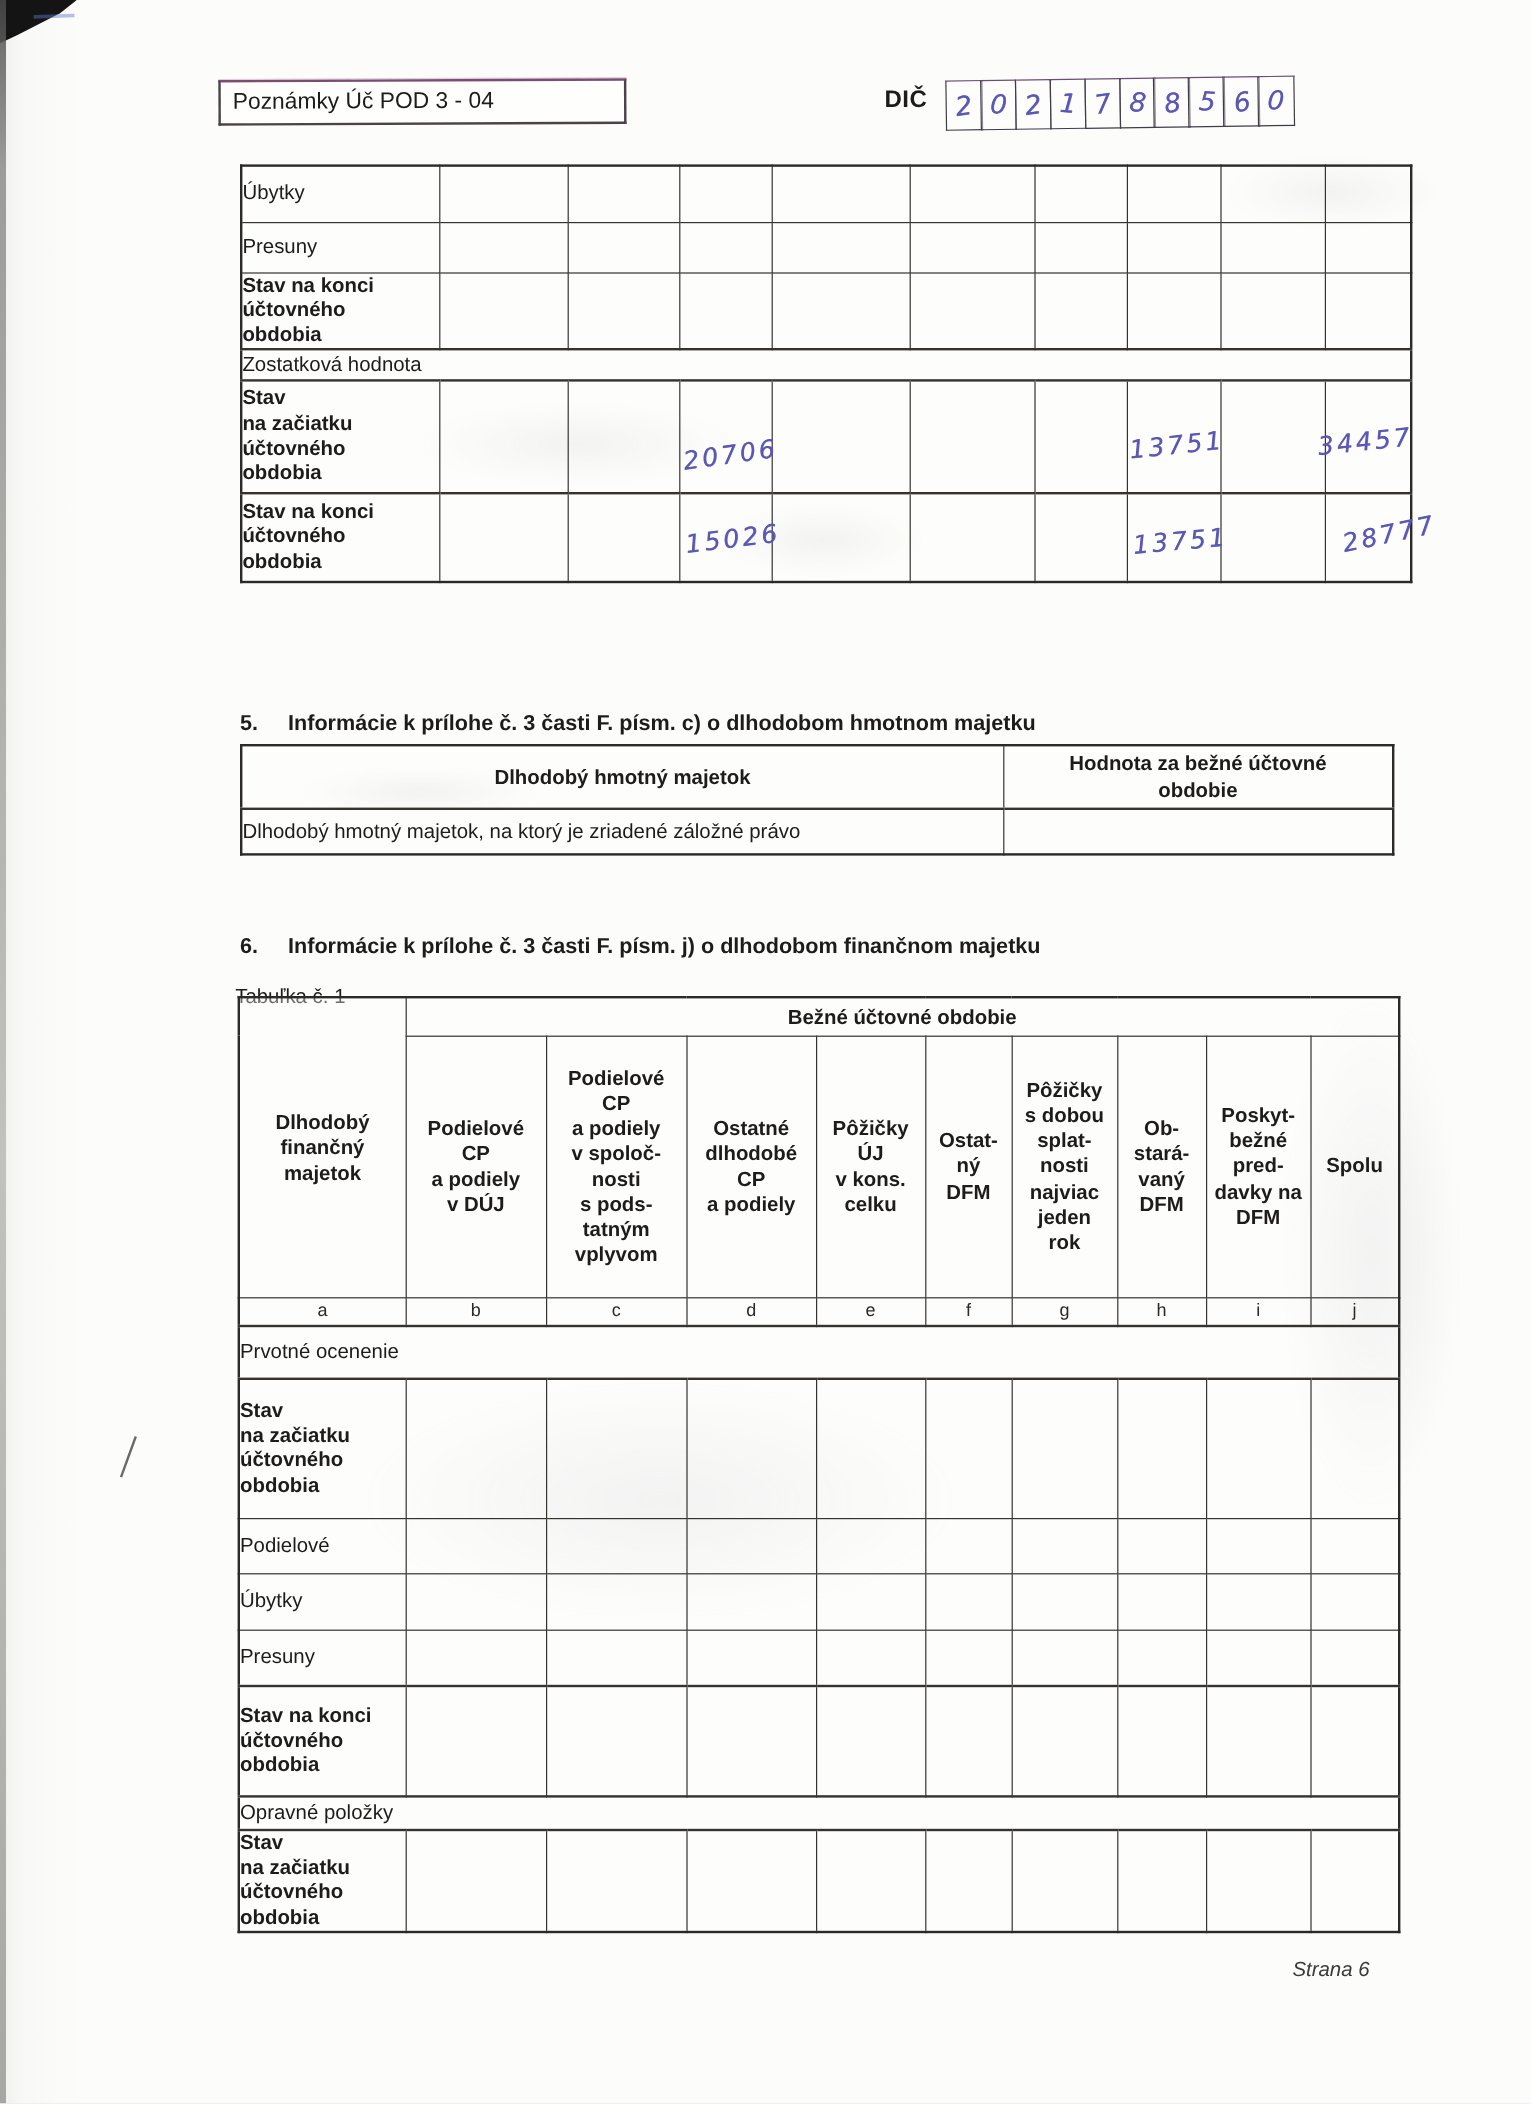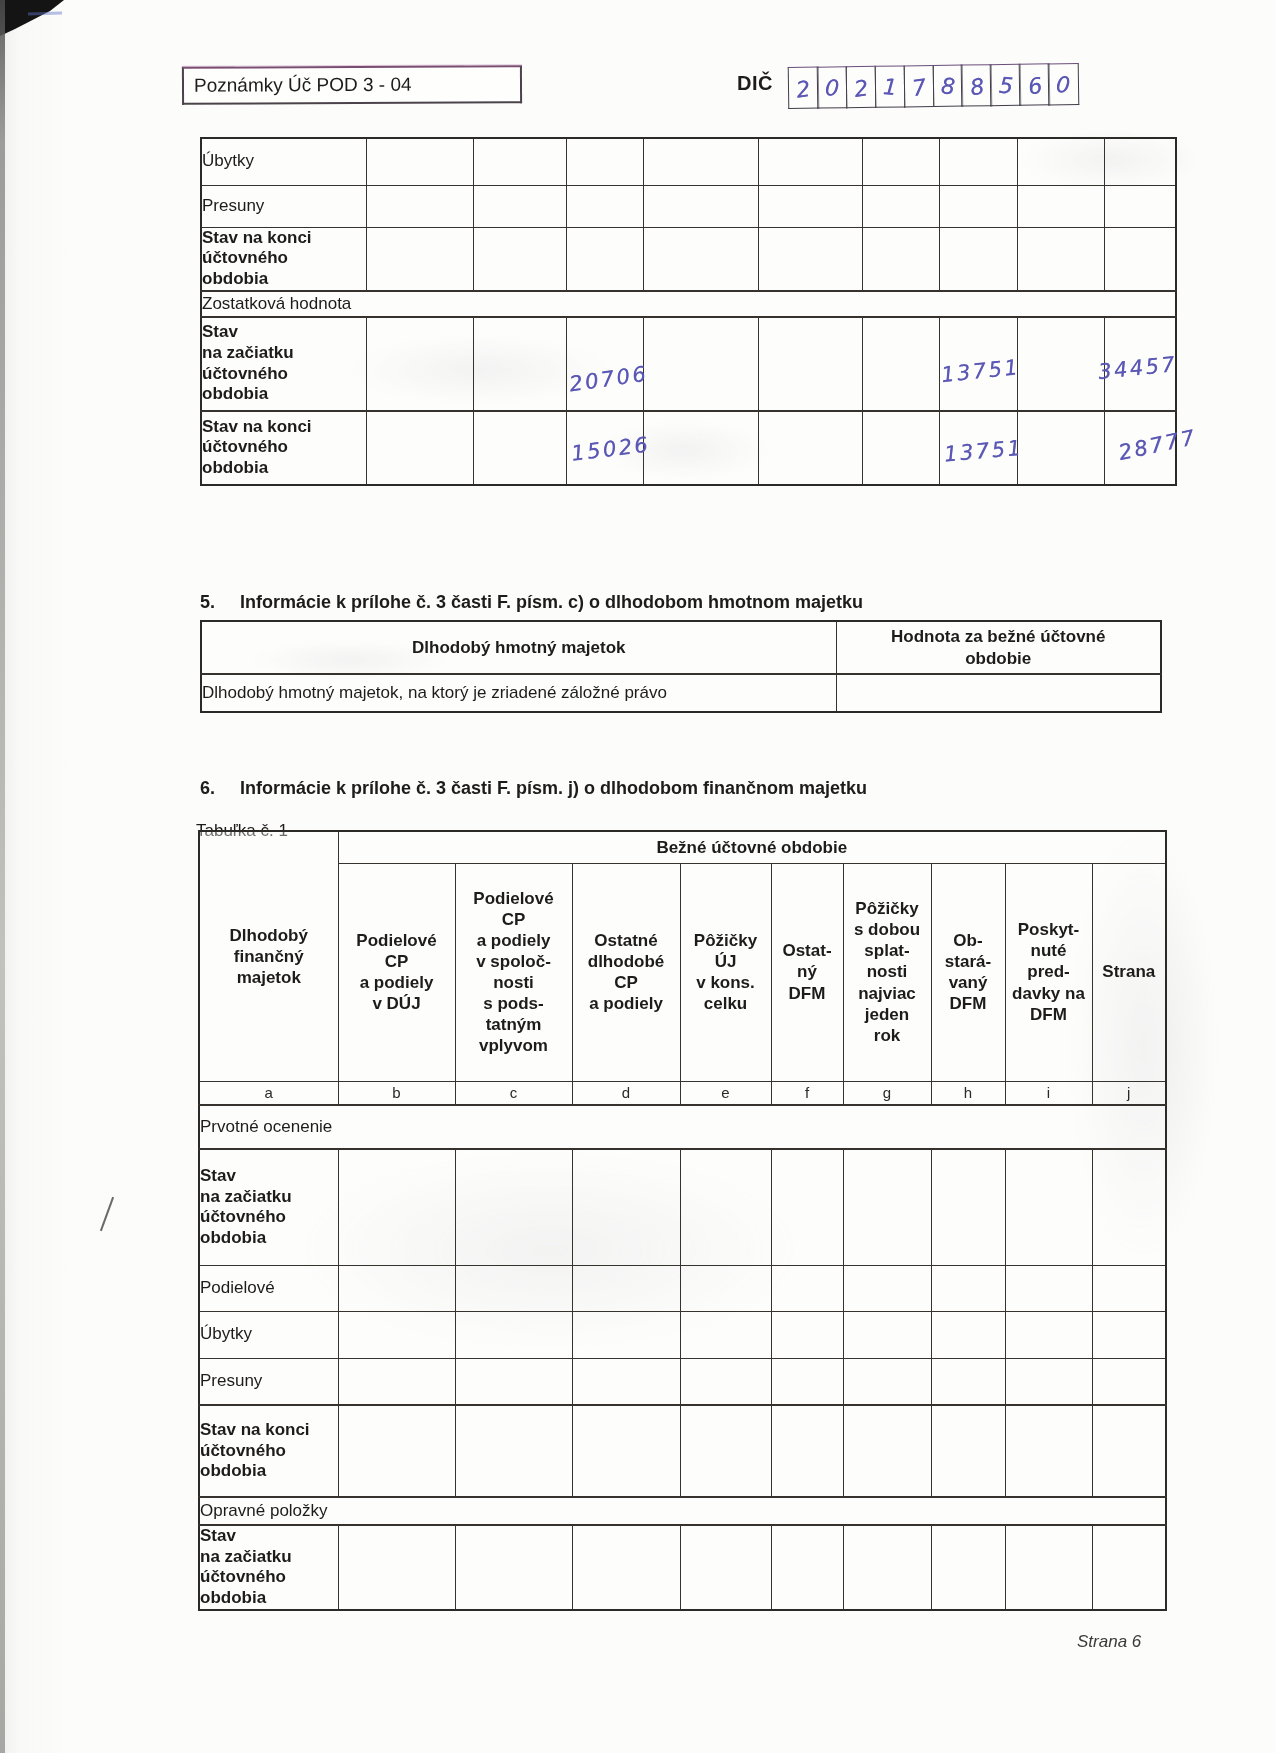--- a/index.html
+++ b/index.html
@@ -275,25 +275,25 @@
 splat-
 nosti
 najviac
 jeden
 rok</td>
         <td class="hcell pre">Ob-
 stará-
 vaný
 DFM</td>
         <td class="hcell pre">Poskyt-
-nuté
+bežné
 pred-
 davky na
 DFM</td>
-        <td class="hcell pre">Strana</td>
+        <td class="hcell pre">Spolu</td>
       </tr>
       <tr style="height:24px">
         <td class="letter">a</td>
         <td class="letter">b</td>
         <td class="letter">c</td>
         <td class="letter">d</td>
         <td class="letter">e</td>
         <td class="letter">f</td>
         <td class="letter">g</td>
         <td class="letter">h</td>

